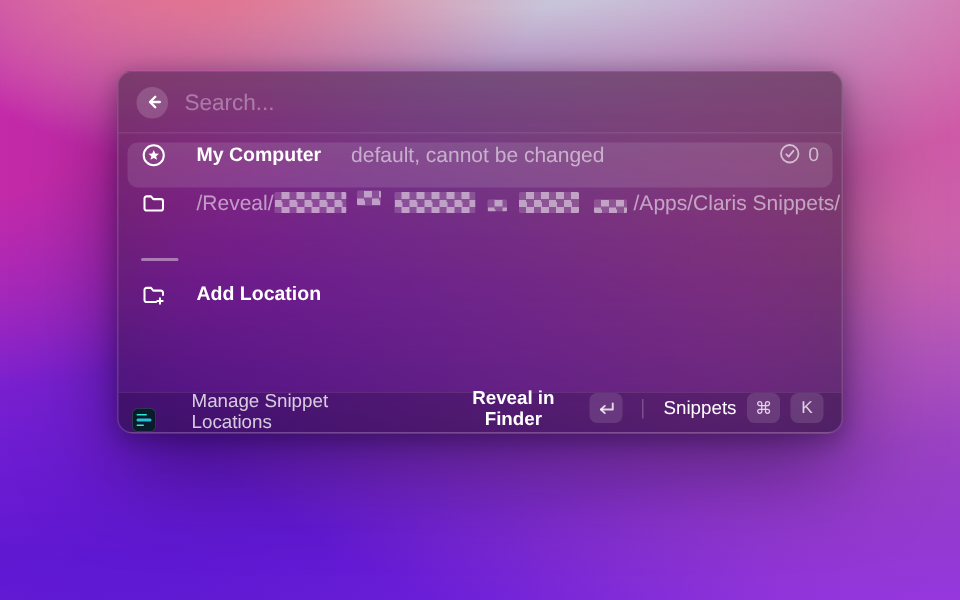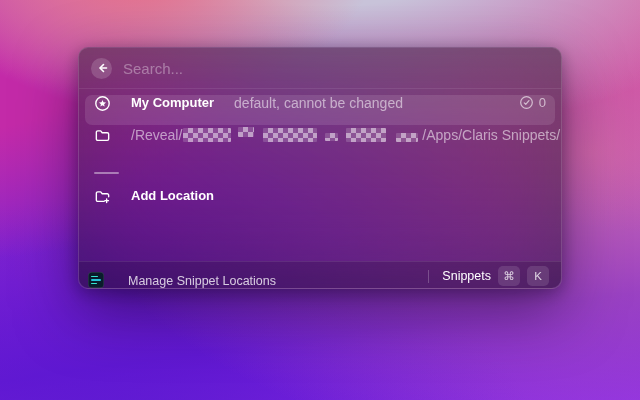--- a/index.html
+++ b/index.html
@@ -184,20 +184,29 @@
 
   <div class="footer">
     <span class="ext-icon">
         <i></i>
         <i></i>
         <i></i>
       </span>
     <span class="footer-label">Manage Snippet Locations</span>
 
     <span class="footer-right">
+      <button class="footer-action">
+        <span class="a-label bold">Reveal in Finder</span>
+        <span class="keycap">
+          <svg width="12" height="11" viewBox="0 0 12 11" fill="none" stroke="rgba(255,255,255,.8)" stroke-width="1.3" stroke-linecap="round" stroke-linejoin="round">
+            <path d="M10.5 2 v4 H2.8"></path>
+              <path d="M5.2 3.6 L2.6 6 L5.2 8.4"></path>
+          </svg>
+        </span>
+      </button>
       <span class="vdiv"></span>
       <button class="footer-action">
         <span class="a-label">Snippets</span>
         <span class="keycap">⌘</span>
         <span class="keycap">K</span>
       </button>
     </span>
   </div>
 
 </div>

